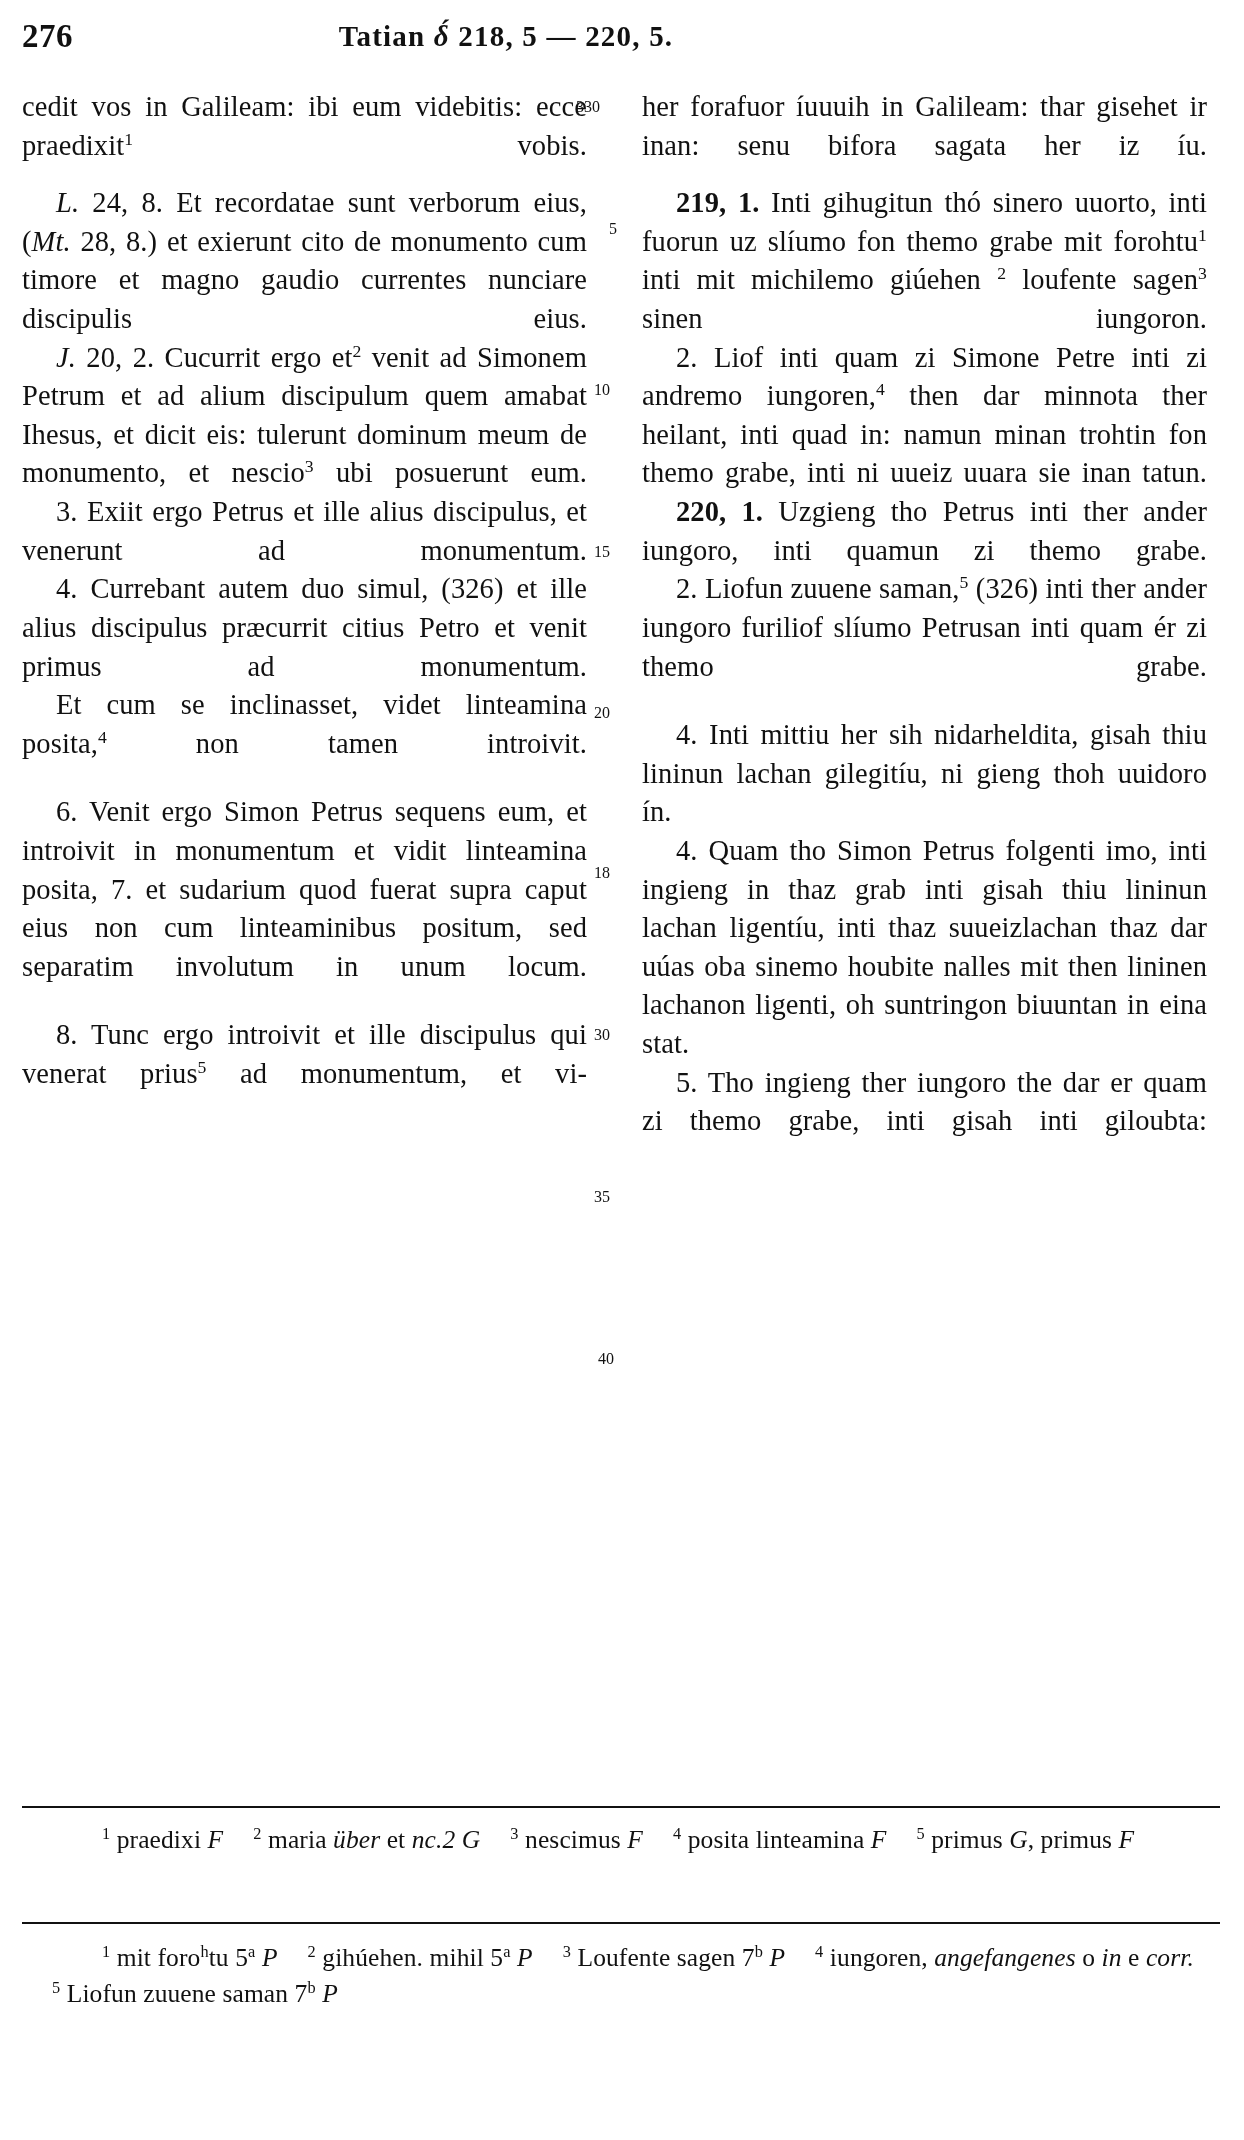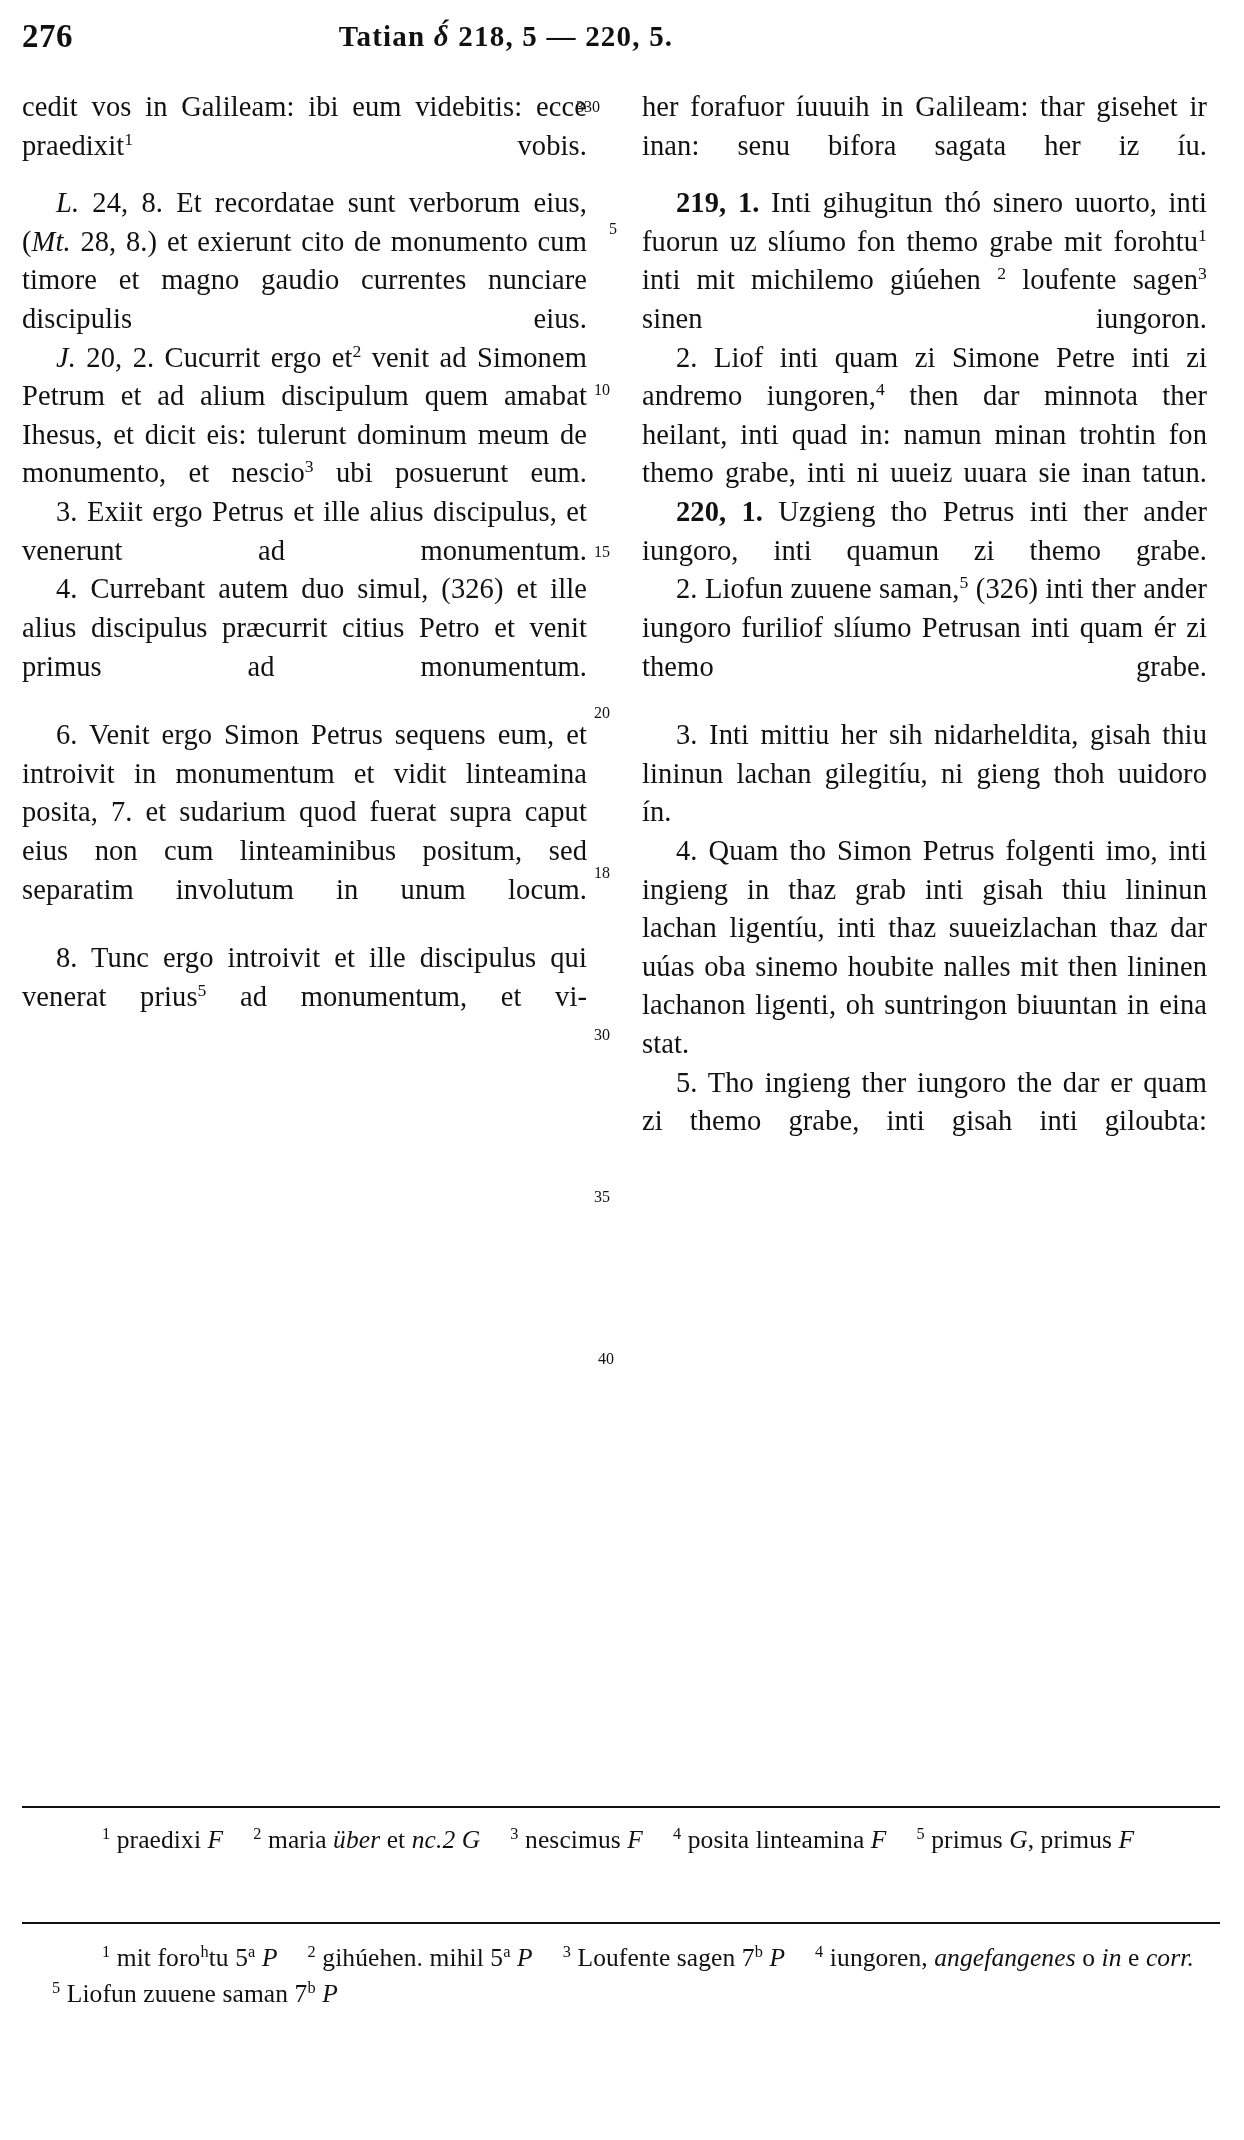--- a/index.html
+++ b/index.html
@@ -142,30 +142,31 @@
     </div>
   </div>
 
   <div class="columns">
     <div class="col col-left" id="col-left">
         <div class="para full noindent">cedit vos in Galileam: ibi eum videbitis: ecce praedixit<sup>1</sup> vobis.</div>
         <div class="para full indent gap"><i>L.</i> 24, 8. Et recordatae sunt verborum eius, (<i>Mt.</i> 28, 8.) et exierunt cito de monumento cum timore et magno gaudio currentes nunciare discipulis eius.</div>
         <div class="para full indent"><i>J.</i> 20, 2. Cucurrit ergo et<sup>2</sup> venit ad Simonem Petrum et ad alium discipulum quem amabat Ihesus, et dicit eis: tulerunt dominum meum de monumento, et nescio<sup>3</sup> ubi posuerunt eum.</div>
         <div class="para full indent">3. Exiit ergo Petrus et ille alius discipulus, et venerunt ad monumentum.</div>
         <div class="para full indent">4. Currebant autem duo simul, (326) et ille alius discipulus præcurrit citius Petro et venit primus ad monumentum.</div>
+        <div class="para full indent">Et cum se inclinasset, videt linteamina posita,<sup>4</sup> non tamen introivit.</div>
         <div class="para full indent biggap">6. Venit ergo Simon Petrus sequens eum, et introivit in monumentum et vidit linteamina posita, 7. et sudarium quod fuerat supra caput eius non cum linteaminibus positum, sed separatim involutum in unum locum.</div>
         <div class="para full indent biggap">8. Tunc ergo introivit et ille discipulus qui venerat prius<sup>5</sup> ad monumentum, et vi-</div>
       </div>
     <div class="col col-right" id="col-right">
         <div class="para full noindent">her forafuor íuuuih in Galileam: thar gisehet ir inan: senu bifora sagata her iz íu.</div>
         <div class="para full indent gap"><b>219, 1.</b> Inti gihugitun thó sinero uuorto, inti fuorun uz slíumo fon themo grabe mit forohtu<sup>1</sup> inti mit michilemo giúehen <sup>2</sup> loufente sagen<sup>3</sup> sinen iungoron.</div>
         <div class="para full indent">2. Liof inti quam zi Simone Petre inti zi andremo iungoren,<sup>4</sup> then dar minnota ther heilant, inti quad in: namun minan trohtin fon themo grabe, inti ni uueiz uuara sie inan tatun.</div>
         <div class="para full indent"><b>220, 1.</b> Uzgieng tho Petrus inti ther ander iungoro, inti quamun zi themo grabe.</div>
         <div class="para full indent">2. Liofun zuuene saman,<sup>5</sup> (326) inti ther ander iungoro furiliof slíumo Petrusan inti quam ér zi themo grabe.</div>
-        <div class="para full indent biggap">3. Inti mittiu her sih nidarheldita, gisah thiu lininun lachan gilegitíu, ni gieng thoh uuidoro ín.</div>
+        <div class="para full indent biggap">4. Inti mittiu her sih nidarheldita, gisah thiu lininun lachan gilegitíu, ni gieng thoh uuidoro ín.</div>
         <div class="para full indent">4. Quam tho Simon Petrus folgenti imo, inti ingieng in thaz grab inti gisah thiu lininun lachan ligentíu, inti thaz suueizlachan thaz dar uúas oba sinemo houbite nalles mit then lininen lachanon ligenti, oh suntringon biuuntan in eina stat.</div>
         <div class="para full indent">5. Tho ingieng ther iungoro the dar er quam zi themo grabe, inti gisah inti giloubta:</div>
       </div>
   </div>
 
   <div class="linenums" id="linenums">
       <div class="linenum" style="left: 566px; top: 10px;">330</div>
       <div class="linenum" style="left: 583px; top: 132px;">5</div>
       <div class="linenum" style="left: 576px; top: 293px;">10</div>
       <div class="linenum" style="left: 576px; top: 455px;">15</div>

